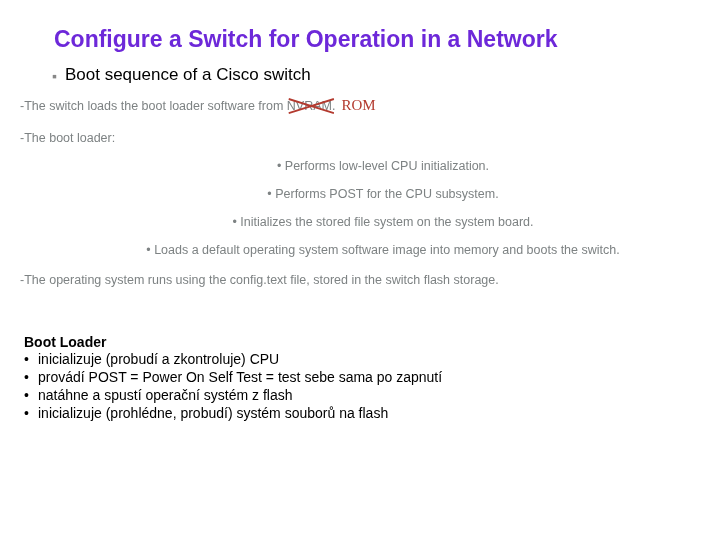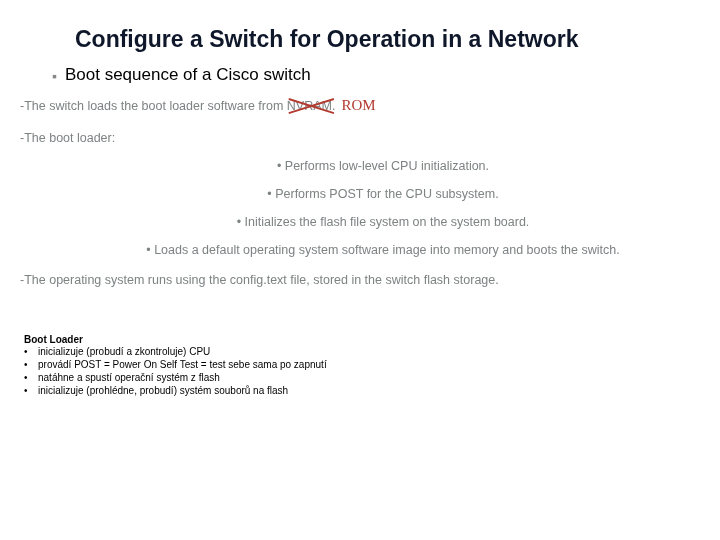--- a/index.html
+++ b/index.html
@@ -5,24 +5,24 @@
     * { margin: 0; padding: 0; box-sizing: border-box; }
     body {
       width: 720px;
       height: 540px;
       background: #fff;
       font-family: Arial, Helvetica, sans-serif;
       position: relative;
       overflow: hidden;
     }
     .title {
-      color: #0f172a;
+      color: #6d28d9;
       font-size: 23px;
       font-weight: bold;
-      padding: 26px 0 12px 75px;
+      padding: 26px 0 12px 54px;
     }
     .subtitle-row {
       display: flex;
       align-items: flex-start;
       padding-left: 52px;
       margin-bottom: 10px;
     }
     .bullet-sq {
       color: #888;
       font-size: 14px;
@@ -63,21 +63,21 @@
     }
     .rom-text {
       color: #b33a2f;
       font-family: "Times New Roman", serif;
       font-size: 15px;
       margin-left: 6px;
     }
     .bottom-block {
       padding-left: 24px;
       margin-top: 44px;
-      font-size: 10px;
+      font-size: 14px;
       color: #000;
       line-height: 1.28;
     }
     .bottom-block .hdr {
       font-weight: bold;
     }
     .bl-row {
       white-space: nowrap;
     }
     .dot {
@@ -102,21 +102,21 @@
       <svg class="strike-x" viewBox="0 0 56 18" preserveAspectRatio="none">
         <line x1="2" y1="2" x2="54" y2="16" stroke="#b33a2f" stroke-width="2"></line>
         <line x1="2" y1="16" x2="54" y2="2" stroke="#b33a2f" stroke-width="2"></line>
       </svg>
     </span><span class="rom-text">ROM</span>
   </div>
 
   <div class="grey-line">-The boot loader:</div>
   <div class="grey-line grey-sub">• Performs low-level CPU initialization.</div>
   <div class="grey-line grey-sub">• Performs POST for the CPU subsystem.</div>
-  <div class="grey-line grey-sub">• Initializes the flash file system on the system board.</div>
+  <div class="grey-line grey-sub">• Initializes the stored file system on the system board.</div>
   <div class="grey-line grey-sub">• Loads a default operating system software image into memory and boots the switch.</div>
   <div class="grey-line">-The operating system runs using the config.text file, stored in the switch flash storage.</div>
 </div>
 
 <div class="bottom-block">
   <div class="hdr">Boot Loader</div>
   <div class="bl-row"><span class="dot">•</span><span>inicializuje (probudí a zkontroluje) CPU</span></div>
   <div class="bl-row"><span class="dot">•</span><span>provádí POST = Power On Self Test = test sebe sama po zapnutí</span></div>
   <div class="bl-row"><span class="dot">•</span><span>natáhne a spustí operační systém z flash</span></div>
   <div class="bl-row"><span class="dot">•</span><span>inicializuje (prohlédne, probudí) systém souborů na flash</span></div>

